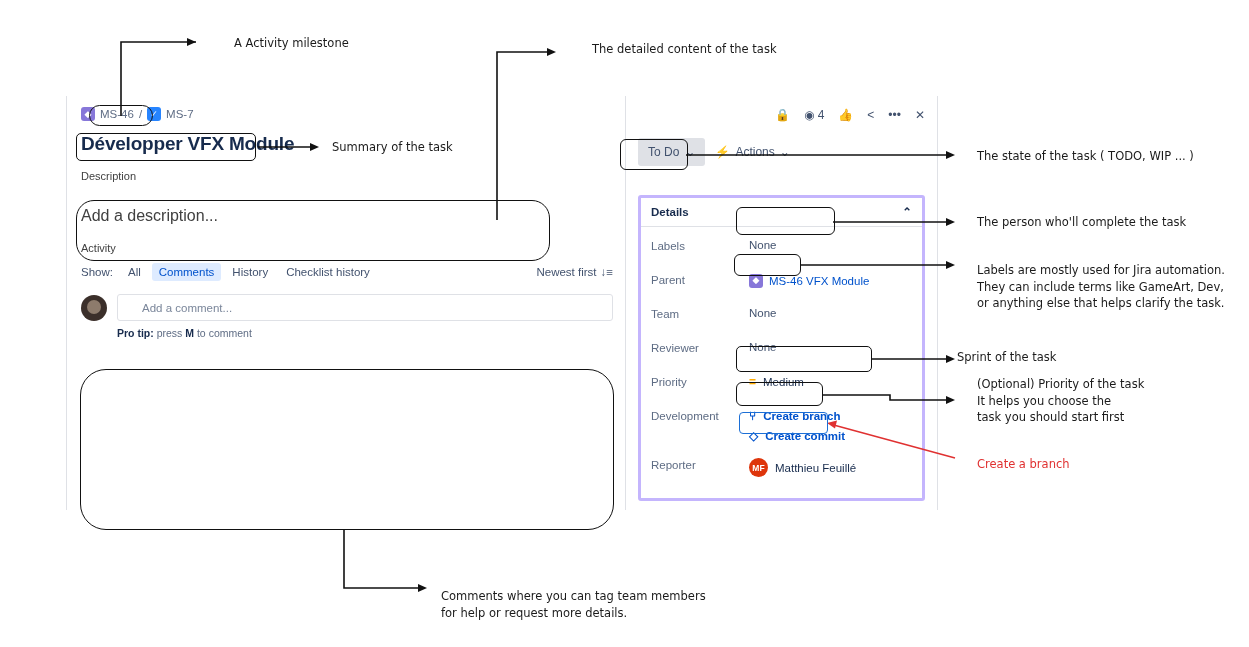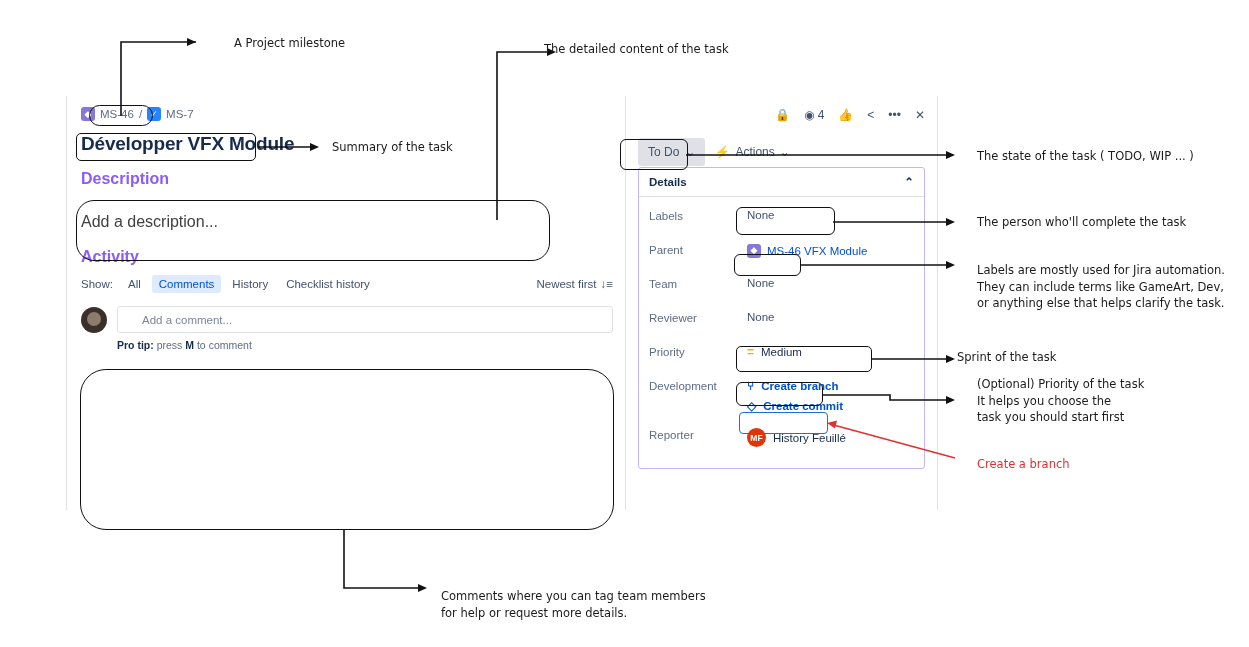--- a/index.html
+++ b/index.html
@@ -45,21 +45,21 @@
   .btn-row { margin-top:10px; display:flex; gap:8px; align-items:center; }
   .sm-btn {
     display:inline-flex; align-items:center; gap:5px;
     height:25px; padding:0 9px;
     border:1px solid #dfe1e6; border-radius:3px;
     background:#fff; color:#42526e; font-size:11.5px;
     cursor:pointer;
   }
   .sm-btn.primary-outline { border-color:#8777d9; color:#5243aa; }
 
-  .sec-title { font-size:16px; font-weight:bold; color:#8b5cf6; margin-top:15px; }
+  .sec-title { font-size:11px; font-weight:normal; color:#404040; margin-top:15px; }
   .placeholder-text { font-size:16px; color:#404040; margin-top:25px; }
 
   #activity-block { margin-top:17px; }
   .activity-row { display:flex; align-items:center; margin-top:9px; font-size:11.5px; color:#42526e; }
   .show-label { margin-right:8px; color:#42526e; }
   .chip { padding:3px 7px; border-radius:3px; margin-right:4px; cursor:pointer; color:#42526e; }
   .chip.active { background:#deebff; color:#0052cc; font-weight:500; }
   .newest { margin-left:auto; display:flex; align-items:center; gap:4px; color:#42526e; cursor:pointer; }
 
   .comment-row { display:flex; align-items:center; gap:10px; margin-top:13px; }
@@ -92,21 +92,21 @@
 
   .status-row { display:flex; align-items:center; gap:10px; margin-top:12px; }
   .status-pill {
     display:inline-flex; align-items:center; gap:6px;
     background:#dfe1e6; color:#42526e; font-size:12px; font-weight:500;
     border-radius:3px; height:28px; padding:4px 10px; cursor:pointer;
   }
   .actions-btn { display:inline-flex; align-items:center; gap:5px; font-size:12px; color:#42526e; cursor:pointer; }
 
   .details-box {
-    margin-top:1px; border:1px solid #c4b5fd; border-radius:3px; background:#fff;
+    margin-top:29px; border:3px solid #c4b5fd; border-radius:3px; background:#fff;
   }
   .details-head {
     display:flex; align-items:center; justify-content:space-between;
     padding:7px 10px; font-size:11.5px; font-weight:bold; color:#172b4d;
     border-bottom:1px solid #dfe1e6;
   }
   .details-body { padding:8px 10px 10px 10px; }
   .d-row { display:flex; align-items:flex-start; min-height:31px; margin-bottom:3px; }
   .d-label { width:98px; flex:none; font-size:11.5px; color:#5e6c84; padding-top:5px; }
   .d-val { flex:1; font-size:11.5px; color:#172b4d; padding-top:4px; }
@@ -272,21 +272,21 @@
                 <span>Create commit</span>
               </span>
             </div>
           </div>
 
           <div class="d-row">
             <div class="d-label">Reporter</div>
             <div class="d-val">
               <span class="user-chip">
                 <span class="ava red">MF</span>
-                <span>History Feuillé</span>
+                <span>Matthieu Feuillé</span>
               </span>
             </div>
           </div>
 
         </div>
       </div>
     </div>
   </div>
 
   <div class="ann-layer">
@@ -328,22 +328,22 @@
     <div class="hl sq" style="left:76px; top:133px; width:180px; height:28px; border-radius:5px;"></div>
     <div class="hl" style="left:76px; top:200px; width:474px; height:61px; border-radius:18px;"></div>
     <div class="hl" style="left:80px; top:369px; width:534px; height:161px; border-radius:26px;"></div>
     <div class="hl sq" style="left:620px; top:139px; width:68px; height:31px; border-radius:6px;"></div>
     <div class="hl sq" style="left:736px; top:207px; width:99px; height:28px; border-radius:6px;"></div>
     <div class="hl sq" style="left:734px; top:254px; width:67px; height:22px; border-radius:6px;"></div>
     <div class="hl sq" style="left:736px; top:346px; width:136px; height:26px; border-radius:5px;"></div>
     <div class="hl sq" style="left:736px; top:382px; width:87px; height:24px; border-radius:6px;"></div>
     <div class="hl blue" style="left:739px; top:412px; width:89px; height:22px;"></div>
 
-    <div class="ann-text" style="left:234px; top:35px;">A Project milestone</div>
-    <div class="ann-text" style="left:544px; top:41px;">The detailed content of the task</div>
+    <div class="ann-text" style="left:234px; top:35px;">A Activity milestone</div>
+    <div class="ann-text" style="left:592px; top:41px;">The detailed content of the task</div>
     <div class="ann-text" style="left:332px; top:139px;">Summary of the task</div>
     <div class="ann-text" style="left:977px; top:148px;">The state of the task ( TODO, WIP ... )</div>
     <div class="ann-text" style="left:977px; top:214px;">The person who'll complete the task</div>
     <div class="ann-text" style="left:977px; top:262px;">Labels are mostly used for Jira automation.
 They can include terms like GameArt, Dev,
 or anything else that helps clarify the task.</div>
     <div class="ann-text" style="left:957px; top:349px;">Sprint of the task</div>
     <div class="ann-text" style="left:977px; top:376px;">(Optional) Priority of the task
 It helps you choose the
 task you should start first</div>

